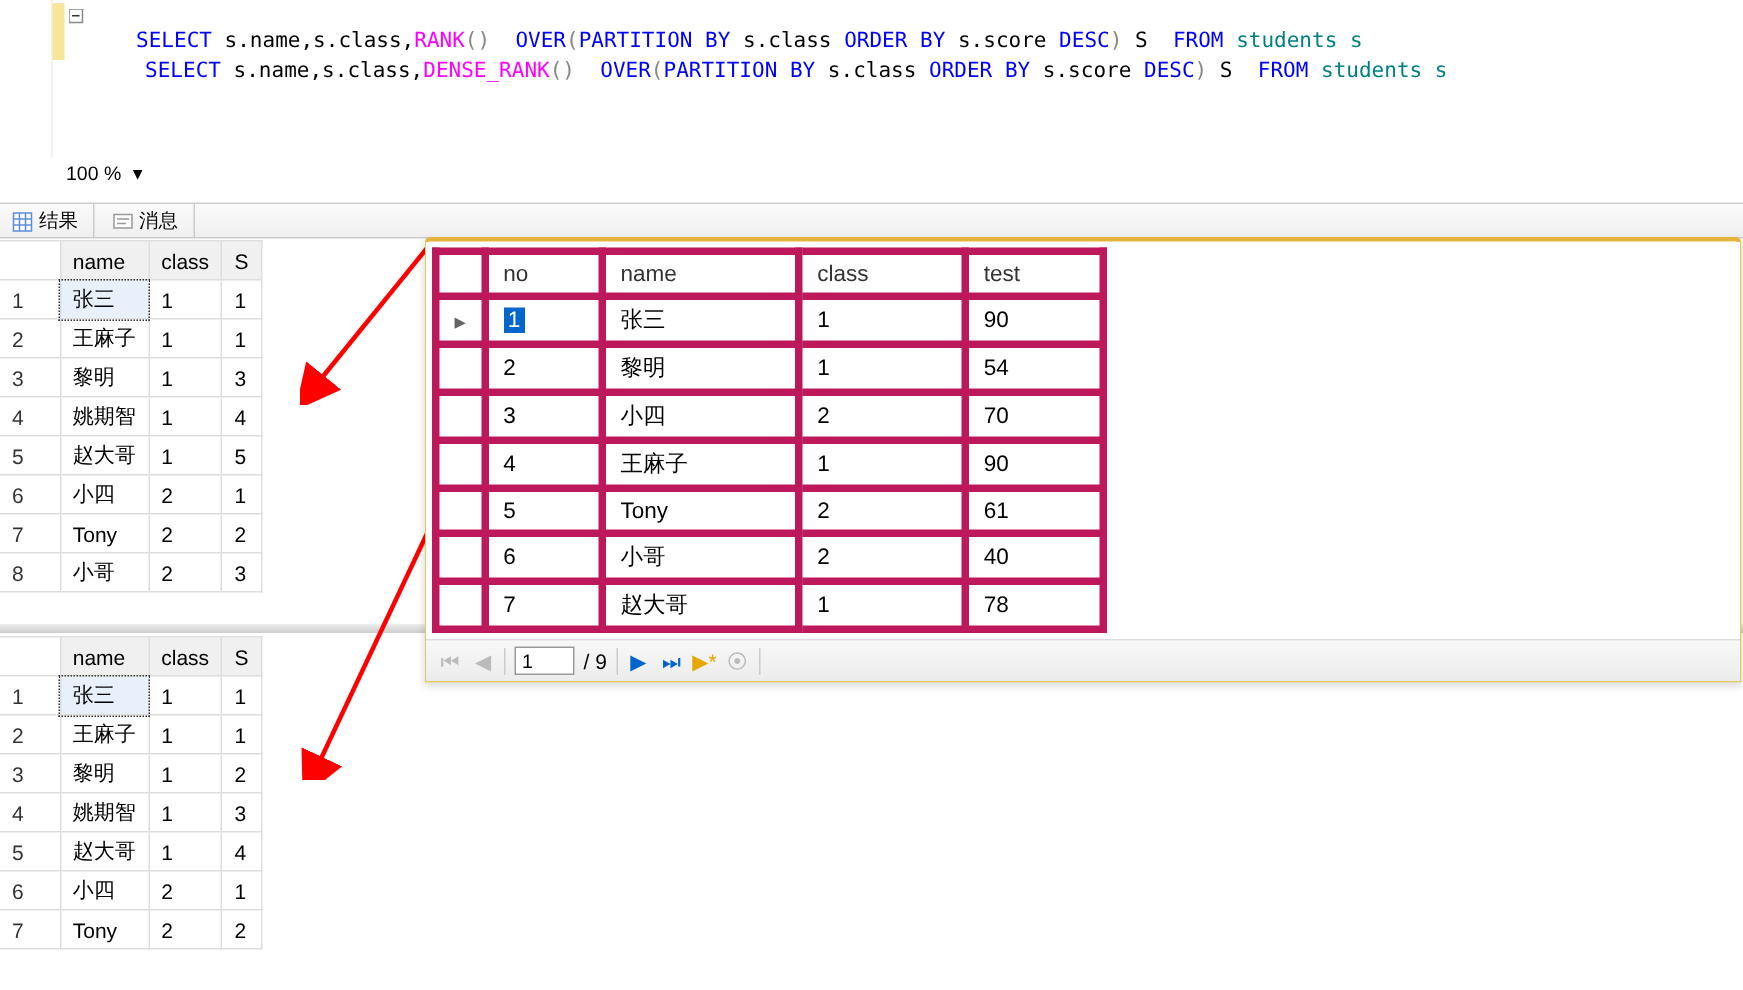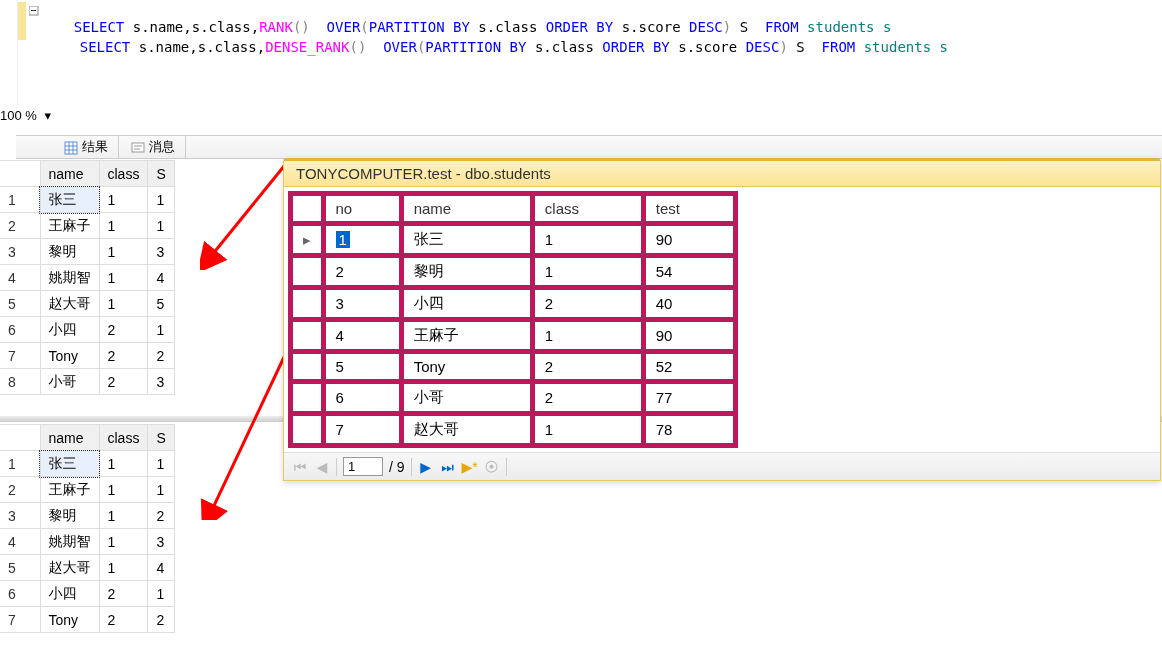--- a/index.html
+++ b/index.html
@@ -1,36 +1,36 @@
 <!DOCTYPE html>
 <html><head>
 <meta charset="utf-8">
 <style>
 * { box-sizing: border-box; margin: 0; padding: 0; }
 body { font-family: "Segoe UI", Tahoma, sans-serif; font-size: 13px; background: #fff; width: 1162px; height: 660px; position: relative; overflow: hidden; }
 
 
-.sql-editor { position: absolute; top: 0; left: 0; right: 0; height: 105px; background: #fff; }
+.sql-editor { position: absolute; top: 0; left: 17px; right: 0; height: 105px; background: #fff; }
 .gutter { position: absolute; left: 0; top: 0; width: 18px; height: 100%; background: #fff; border-right: 1px solid #eee; }
 .gutter-mark { position: absolute; left: 17px; top: 6px; width: 16px; height: 16px; text-align: center; }
 .line-marker { position: absolute; left: 18px; width: 8px; background: #f7e69a; }
 .sql-line { position: absolute; left: 35px; font-family: Consolas, monospace; font-size: 14px; white-space: pre; }
 .kw { color: #0000ff; }
 .fn { color: #ff00ff; }
 .punc { color: #888; }
 .id { color: #008080; }
 .sql-line .t { color: #000; }
 
 
-.zoom-bar { position: absolute; left: 0; top: 108px; width: 95px; height: 20px; font-size: 13px; }
+.zoom-bar { position: absolute; left: 0; top: 108px; width: 95px; height: 20px; font-size: 13px; text-align: right; }
 .zoom-bar span { display: inline-block; }
 .zoom-caret { display: inline-block; margin-left: 4px; }
 
 
-.tab-bar { position: absolute; left: 16px; top: 135px; right: 0; height: 24px; background: linear-gradient(#fafafa,#f0f0f0); border-top: 1px solid #ccc; border-bottom: 1px solid #ccc; padding-left: 40px; }
+.tab-bar { position: absolute; left: 0; top: 135px; right: 0; height: 24px; background: linear-gradient(#fafafa,#f0f0f0); border-top: 1px solid #ccc; border-bottom: 1px solid #ccc; }
 .tab { display: inline-block; height: 22px; padding: 2px 10px 0 8px; border-right: 1px solid #ccc; color: #000; }
 .tab-icon { display: inline-block; width: 14px; height: 14px; vertical-align: middle; margin-right: 4px; }
 
 
 .grid { position: absolute; left: 0; border-collapse: collapse; font-size: 14px; }
 .grid th, .grid td { border: 1px solid #ddd; padding: 2px 8px; height: 26px; text-align: left; font-weight: normal; background: #fff; }
 .grid th { background: #f0f0f0; }
 .grid .rownum { width: 40px; color: #333; background: #fff; border-left: none; }
 .grid .sel-cell { background: #e8f0fc; outline: 1px dotted #333; }
 
@@ -229,21 +229,20 @@
 <svg class="arrow-svg" style="left:200px; top:350px;" width="90" height="170">
   <defs>
       <marker id="ah2" markerWidth="10" markerHeight="10" refX="2" refY="5" orient="auto">
         <polygon points="0,0 10,5 0,10" fill="#ff0000"></polygon>
       </marker>
     </defs>
   <line x1="85" y1="5" x2="12" y2="160" stroke="#ff0000" stroke-width="3" marker-end="url(#ah2)"></line>
 </svg>
 
 <div class="preview-window">
-  <div class="preview-title">TONYCOMPUTER.test - dbo.students</div>
   <table class="preview-grid">
     <tbody>
         <tr>
       <th class="row-indicator"></th>
       <th>no</th>
       <th>name</th>
       <th>class</th>
       <th>test</th>
     </tr>
     <tr>
@@ -258,42 +257,42 @@
           <td>2</td>
           <td>黎明</td>
           <td>1</td>
           <td>54</td>
         </tr>
     <tr>
           <td class="row-indicator"></td>
           <td>3</td>
           <td>小四</td>
           <td>2</td>
-          <td>40</td>
+          <td>70</td>
         </tr>
     <tr>
           <td class="row-indicator"></td>
           <td>4</td>
           <td>王麻子</td>
           <td>1</td>
           <td>90</td>
         </tr>
     <tr>
           <td class="row-indicator"></td>
           <td>5</td>
           <td>Tony</td>
           <td>2</td>
-          <td>52</td>
+          <td>61</td>
         </tr>
     <tr>
           <td class="row-indicator"></td>
           <td>6</td>
           <td>小哥</td>
           <td>2</td>
-          <td>77</td>
+          <td>40</td>
         </tr>
     <tr>
           <td class="row-indicator"></td>
           <td>7</td>
           <td>赵大哥</td>
           <td>1</td>
           <td>78</td>
         </tr>
   </tbody>
     </table>

